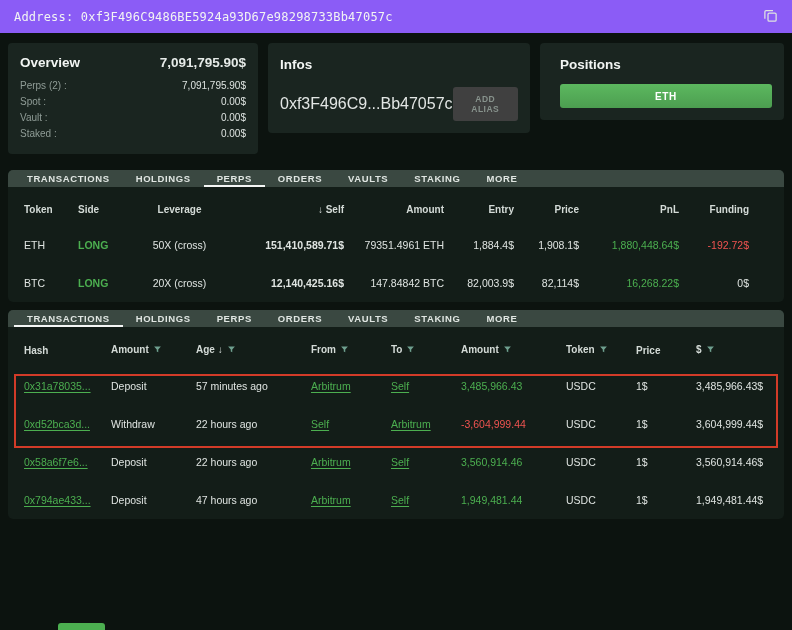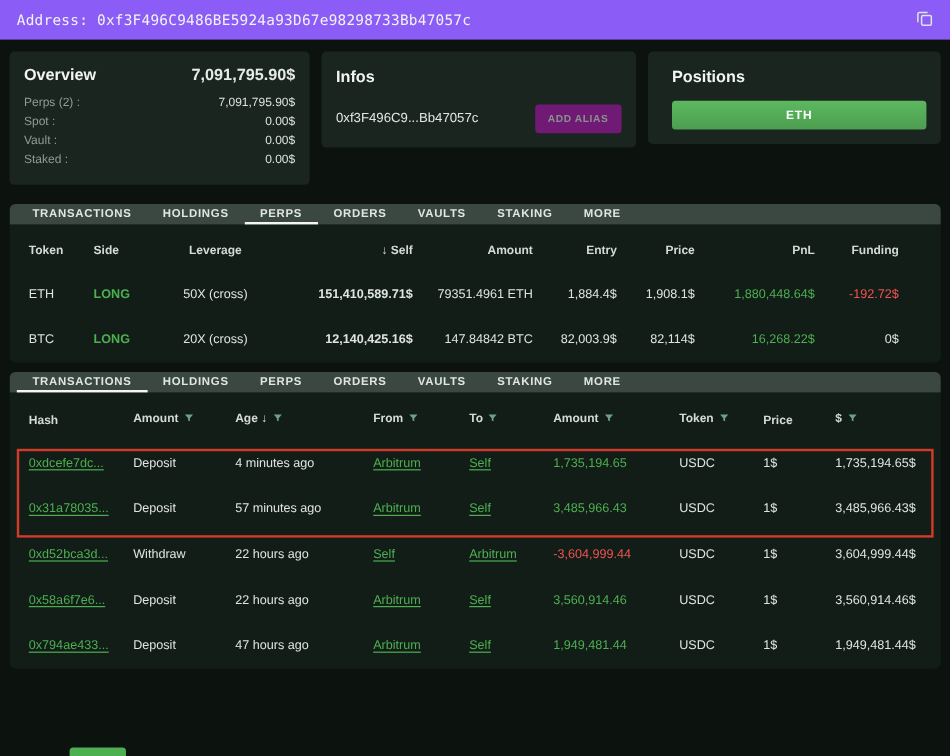--- a/index.html
+++ b/index.html
@@ -30,23 +30,23 @@
 
   .card-overview { width: 250px; }
   .overview-header { display: flex; justify-content: space-between; align-items: flex-end; margin-bottom: 8px; }
   .overview-total { font-weight: bold; font-size: 13.5px; }
   .stat-row { display: flex; justify-content: space-between; font-size: 10px; line-height: 16px; }
   .stat-label { color: #8f9c96; }
   .stat-value { color: #dde3e0; }
 
   .card-infos { width: 262px; }
   .infos-body { display: flex; justify-content: space-between; align-items: center; margin-top: 14px; }
-  .infos-address { font-size: 11px; color: #e2e6e4; }
+  .infos-address { font-size: 16px; color: #e2e6e4; }
   .add-alias-btn {
-    background: #701a75; color: #87928c; font-size: 8.5px; font-weight: bold;
+    background: #404040; color: #87928c; font-size: 8.5px; font-weight: bold;
     letter-spacing: .5px; padding: 7px 11px; border: none; border-radius: 3px; cursor: pointer;
     font-family: "Liberation Sans", sans-serif;
   }
 
   .card-positions { flex: 1; padding-left: 20px; }
   .coin-btn {
     display: block; width: 100%; margin-top: 11px; height: 24px;
     background: linear-gradient(#5cb85f, #4c9e50);
     color: #fff; border: none; border-radius: 3px;
     font-size: 10px; font-weight: bold; letter-spacing: .6px; cursor: pointer;
@@ -264,31 +264,20 @@
                 <path d="M3 4h18l-7 8v7l-4-2v-5z" fill="#6fa08f"></path>
               </svg></span></th>
         <th>Price</th>
         <th><span>$</span><span class="funnel"><svg width="9" height="9" viewBox="0 0 24 24">
                 <path d="M3 4h18l-7 8v7l-4-2v-5z" fill="#6fa08f"></path>
               </svg></span></th>
       </tr>
     </thead>
     <tbody>
       <tr>
-        <td class="first-col"><a class="link">0xdcefe7dc...</a></td>
-        <td>Deposit</td>
-        <td>4 minutes ago</td>
-        <td><a class="link">Arbitrum</a></td>
-        <td><a class="link">Self</a></td>
-        <td data-sign="pos">1,735,194.65</td>
-        <td>USDC</td>
-        <td>1$</td>
-        <td>1,735,194.65$</td>
-      </tr>
-      <tr>
         <td class="first-col"><a class="link">0x31a78035...</a></td>
         <td>Deposit</td>
         <td>57 minutes ago</td>
         <td><a class="link">Arbitrum</a></td>
         <td><a class="link">Self</a></td>
         <td data-sign="pos">3,485,966.43</td>
         <td>USDC</td>
         <td>1$</td>
         <td>3,485,966.43$</td>
       </tr>

